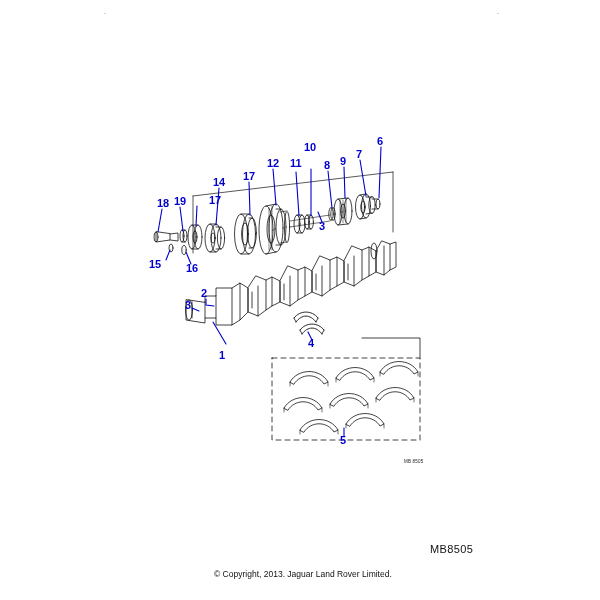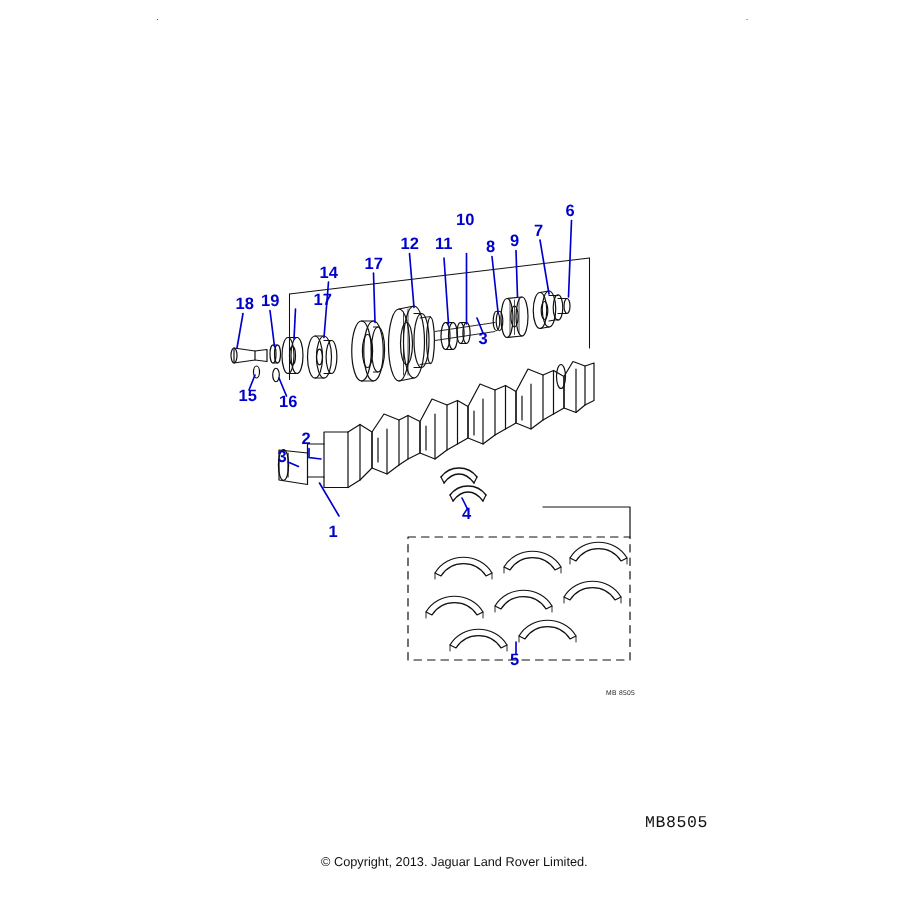--- a/index.html
+++ b/index.html
@@ -31,21 +31,21 @@
     font-weight: bold;
     font-size: 11px;
     font-family: "Liberation Sans", sans-serif;
     line-height: 11px;
     white-space: nowrap;
   }
   .partcode {
     position: absolute;
     color: #111111;
     font-size: 11px;
-    font-family: Liberation Mono, monospace;
+    font-family: Liberation Sans, sans-serif;
     letter-spacing: 0.4px;
     white-space: nowrap;
   }
   .smallcode {
     position: absolute;
     color: #222222;
     font-size: 4.5px;
     font-family: "Liberation Sans", sans-serif;
     letter-spacing: 0.2px;
     white-space: nowrap;
@@ -263,21 +263,21 @@
   <div class="callout" style="left:340px; top:435px;">5</div>
   <div class="callout" style="left:377px; top:136px;">6</div>
   <div class="callout" style="left:356px; top:149px;">7</div>
   <div class="callout" style="left:324px; top:160px;">8</div>
   <div class="callout" style="left:340px; top:156px;">9</div>
   <div class="callout" style="left:304px; top:142px;">10</div>
   <div class="callout" style="left:290px; top:158px;">11</div>
   <div class="callout" style="left:267px; top:158px;">12</div>
   <div class="callout" style="left:243px; top:171px;">17</div>
   <div class="callout" style="left:213px; top:177px;text-align:center;">14</div>
-  <div class="callout" style="left:159px; top:259px;">15</div>
+  <div class="callout" style="left:149px; top:259px;">15</div>
   <div class="callout" style="left:186px; top:263px;">16</div>
   <div class="callout" style="left:192px; top:195px;margin-left:17px;">17</div>
   <div class="callout" style="left:157px; top:198px;">18</div>
   <div class="callout" style="left:174px; top:196px;">19</div>
 
   <div class="tickmark" style="left:104px; top:8px;">.</div>
   <div class="tickmark" style="left:497px; top:8px;">.</div>
 
   <div class="smallcode" style="left:404px; top:459px;">MB 8505</div>
 

